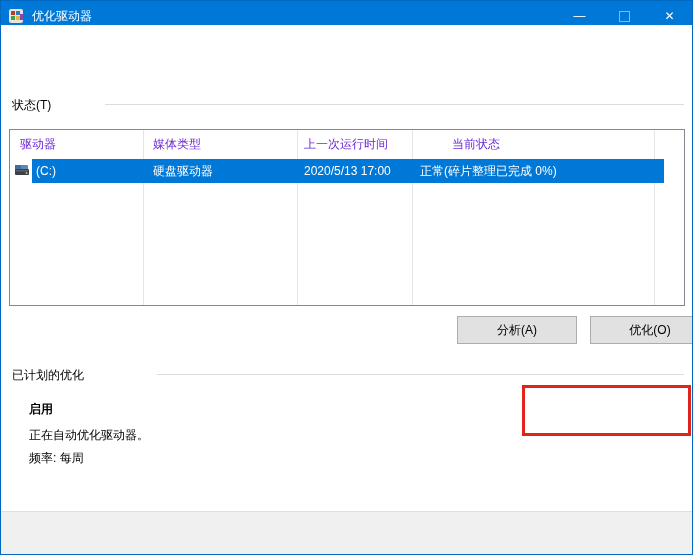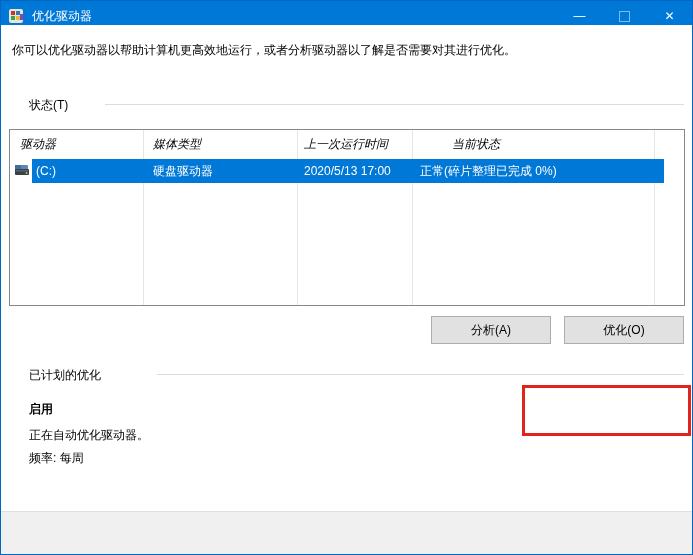--- a/index.html
+++ b/index.html
@@ -12,33 +12,33 @@
   .titlebar{position:absolute;left:0;top:0;width:100%;height:24px;background:#0078d7;}
   .titlebar .app-icon{position:absolute;left:8px;top:7px;width:16px;height:16px;}
   .titlebar .title{position:absolute;left:31px;top:0;line-height:30px;color:#ffffff;font-size:12px;}
   .caption-btn{position:absolute;top:0;width:45px;height:30px;text-align:center;line-height:30px;color:#ffffff;font-size:12px;cursor:default;}
   .btn-min{right:90px;}
   .btn-max{right:45px;opacity:.5;}
   .btn-close{right:0;}
   .max-square{display:inline-block;width:9px;height:9px;border:1px solid #ffffff;vertical-align:middle;}
   
   .desc{position:absolute;left:11px;top:41px;width:670px;}
-  .group-label{position:absolute;left:28px;text-align:center;}
+  .group-label{position:absolute;left:11px;text-align:center;}
   .group-line{position:absolute;height:1px;background:#dcdcdc;}
   
   .drive-table{position:absolute;left:8px;top:128px;width:676px;height:177px;border:1px solid #828790;background:#fff;box-sizing:border-box;}
   .col-line{position:absolute;top:0;bottom:0;width:1px;background:#e5e5e5;}
-  .thead-cell{position:absolute;top:0;height:28px;line-height:28px;color:#000000;white-space:nowrap;font-style:italic;}
+  .thead-cell{position:absolute;top:0;height:28px;line-height:28px;color:#6d28d9;white-space:nowrap;}
   .row-sel{position:absolute;left:22px;top:29px;width:632px;height:24px;background:#0078d7;}
   .row-cell{position:absolute;top:29px;height:24px;line-height:24px;color:#ffffff;white-space:nowrap;}
   .drive-icon{position:absolute;left:4px;top:32px;width:16px;height:16px;}
   
   .win-btn{
     position:absolute;box-sizing:border-box;background:#e1e1e1;border:1px solid #adadad;
-    font-family:inherit;font-size:12px;color:#000;text-align:center;padding:0;cursor:default;
+    font-family:inherit;font-size:12px;color:#000;text-align:center;padding:0;cursor:default;margin-left:26px;
   }
   .btn-analyze{left:430px;top:315px;width:120px;height:28px;}
   .btn-optimize{left:563px;top:315px;width:120px;height:28px;}
   .btn-settings{left:537px;top:395px;width:144px;height:28px;}
   .btn-closewin{left:600px;top:520px;width:84px;height:27px;}
   
   .sched-status{position:absolute;left:28px;top:400px;font-weight:bold;}
   .sched-desc{position:absolute;left:28px;top:426px;}
   .sched-freq{position:absolute;left:28px;top:449px;}
   .annotation-box{position:absolute;left:521px;top:384px;width:169px;height:51px;box-sizing:border-box;border:3px solid #e0241b;}
@@ -58,21 +58,20 @@
       <rect x="2" y="8" width="4" height="4" fill="#3fa24a"></rect>
       <rect x="7" y="8" width="4" height="4" fill="#e2b93b"></rect>
       <rect x="11" y="6" width="3" height="6" fill="#8e44ad"></rect>
     </svg>
     <span class="title">优化驱动器</span>
     <span class="caption-btn btn-min">—</span>
     <span class="caption-btn btn-max"><span class="max-square"></span></span>
     <span class="caption-btn btn-close">✕</span>
   </div>
 
-  <div class="desc">你可以优化驱动器以帮助计算机更高效地运行，或者分析驱动器以了解是否需要对其进行优化。</div>
 
   <div class="group-label" style="top:96px;">状态(T)</div>
   <div class="group-line" style="left:104px;top:103px;width:579px;"></div>
 
   <div class="drive-table">
     <div class="col-line" style="left:133px;"></div>
     <div class="col-line" style="left:287px;"></div>
     <div class="col-line" style="left:402px;"></div>
     <div class="col-line" style="left:644px;"></div>
 

